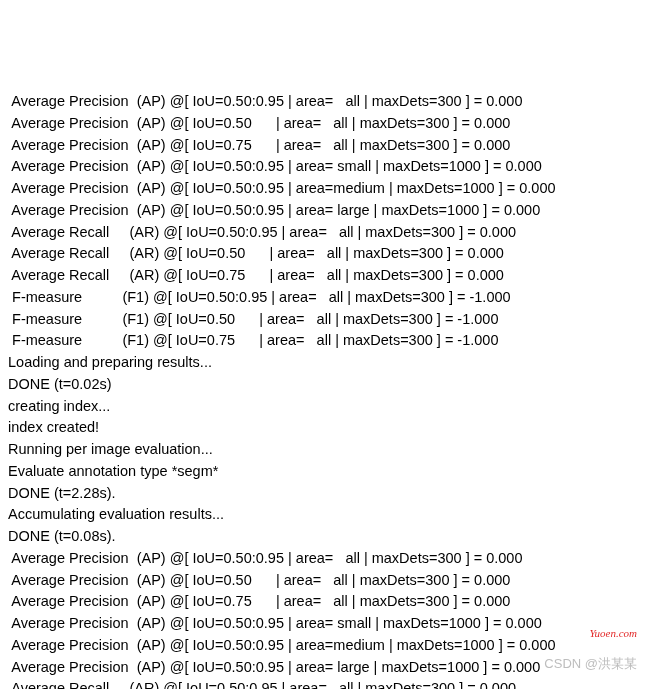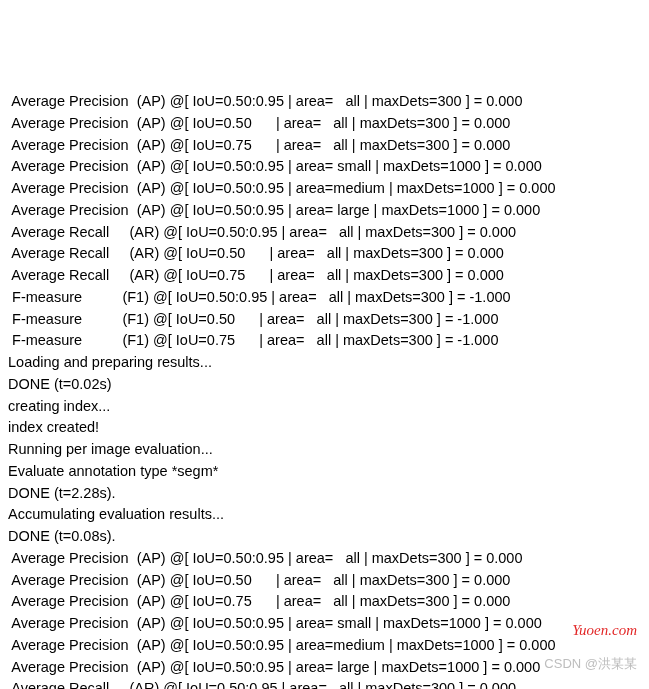--- a/index.html
+++ b/index.html
@@ -12,21 +12,21 @@
       white-space: pre;
       line-height: 1.5;
     }
     .watermark1 {
       position: absolute;
       right: 12px;
       bottom: 48px;
       color: #d00;
       font-family: Georgia, 'Times New Roman', serif;
       font-style: italic;
-      font-size: 15px;
+      font-size: 11px;
       opacity: 0.85;
     }
     .watermark2 {
       position: absolute;
       right: 12px;
       bottom: 16px;
       color: #888;
       font-size: 13px;
       opacity: 0.55;
     }

